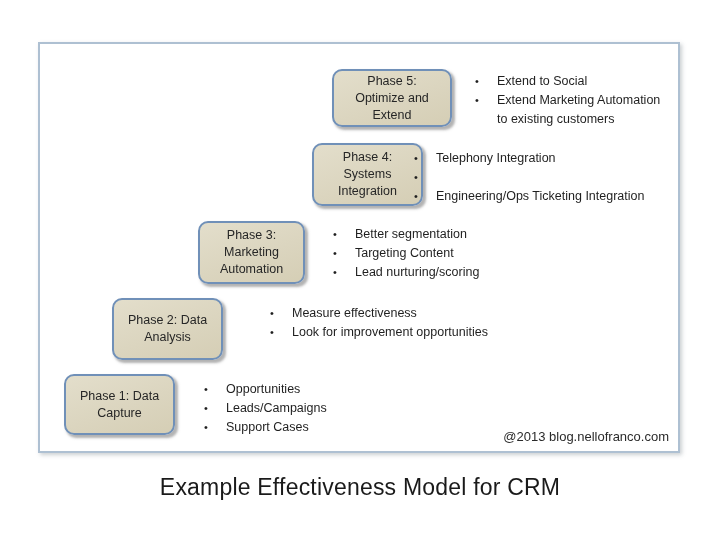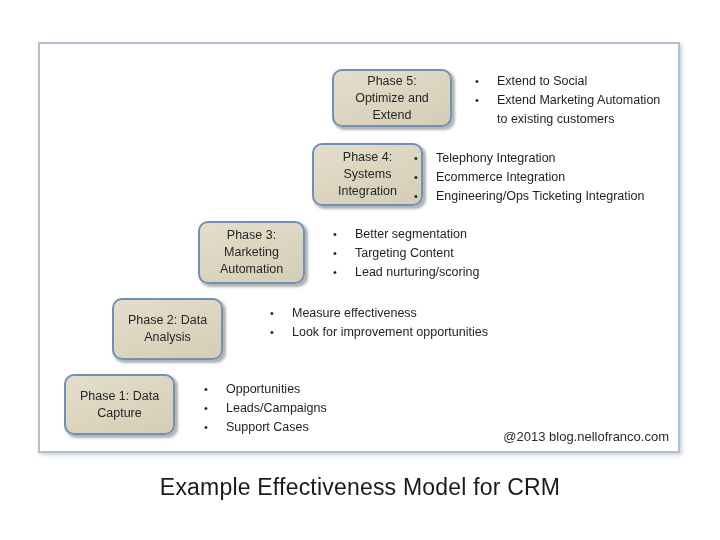--- a/index.html
+++ b/index.html
@@ -80,21 +80,20 @@
     <div class="phase-box p4">Phase 4:
 Systems
 Integration</div>
     <div class="bullets p4b">
       <div class="li">
         <span class="dot">•</span>
         <span class="btxt">Telephony Integration</span>
       </div>
       <div class="li">
         <span class="dot">•</span>
-        <span class="btxt">Ecommerce Integration</span>
       </div>
       <div class="li">
         <span class="dot">•</span>
         <span class="btxt">Engineering/Ops Ticketing Integration</span>
       </div>
     </div>
 
     <div class="phase-box p3">Phase 3:
 Marketing
 Automation</div>

